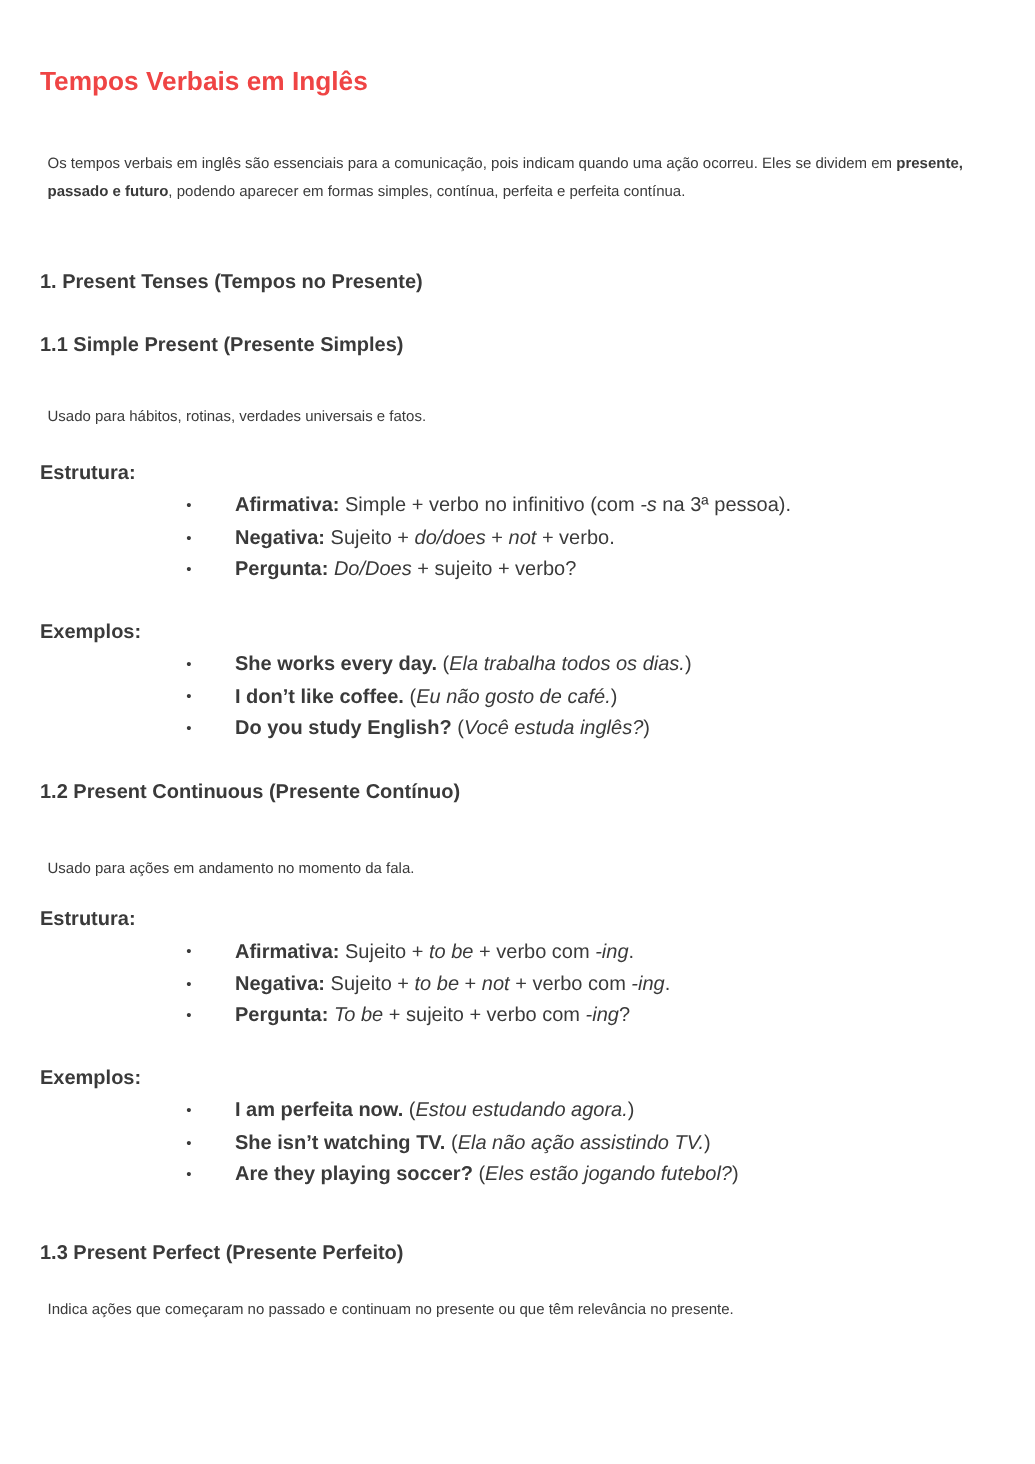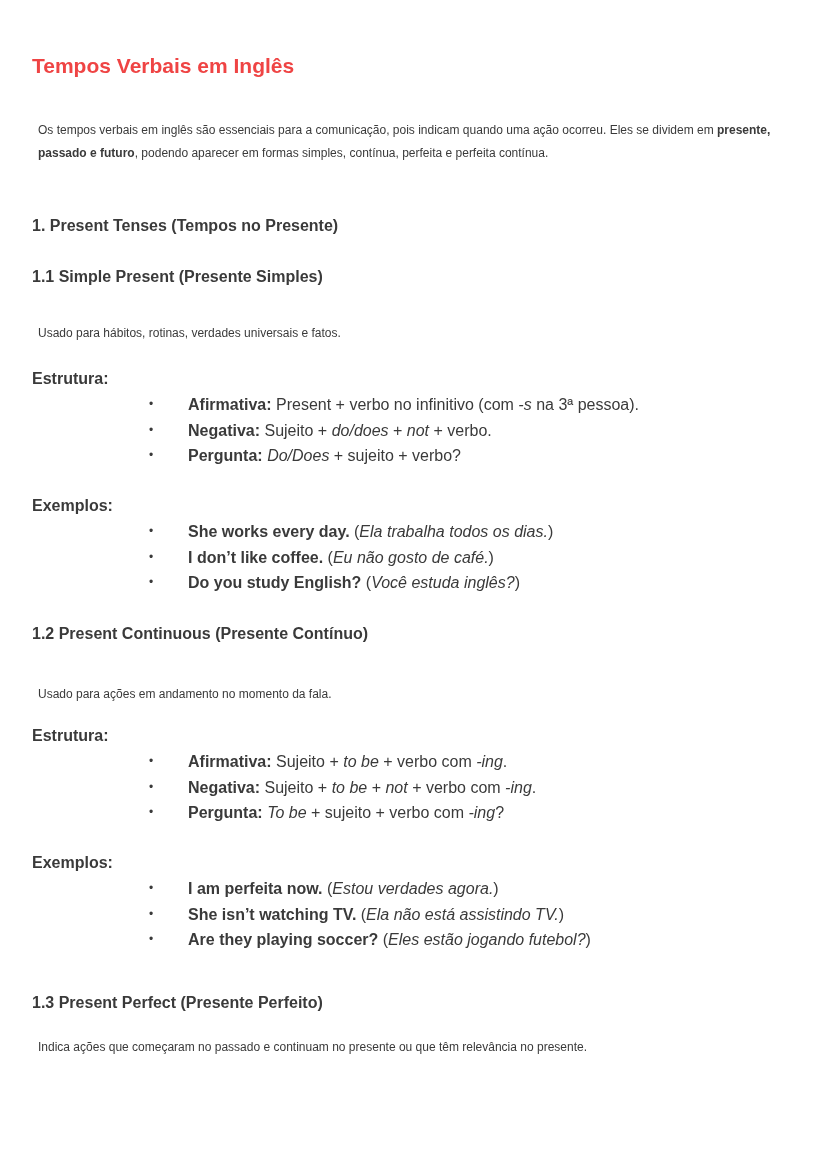--- a/index.html
+++ b/index.html
@@ -20,40 +20,40 @@
 <h1 class="title">Tempos Verbais em Inglês</h1>
 
 <p class="para" style="top:113px;"><span>Os tempos verbais em inglês são essenciais para a comunicação, pois indicam quando uma ação ocorreu. Eles se dividem em </span><b>presente, passado e futuro</b><span>, podendo aparecer em formas simples, contínua, perfeita e perfeita contínua.</span></p>
 
 <h2 class="heading" style="top:217px;">1. Present Tenses (Tempos no Presente)</h2>
 
 <h3 class="heading" style="top:268px;">1.1 Simple Present (Presente Simples)</h3>
 <p class="para" style="top:316px;">Usado para hábitos, rotinas, verdades universais e fatos.</p>
 <h4 class="heading" style="top:370px;">Estrutura:</h4>
 <ul class="list" style="top:392px;">
-  <li><span class="bullet">•</span><b>Afirmativa:</b><span> Present + verbo no infinitivo (com </span><i>-s</i><span> na 3ª pessoa).</span></li>
+  <li><span class="bullet">•</span><b>Afirmativa:</b><span> Simple + verbo no infinitivo (com </span><i>-s</i><span> na 3ª pessoa).</span></li>
   <li><span class="bullet">•</span><b>Negativa:</b><span> Sujeito + </span><i>do/does</i><span> + </span><i>not</i><span> + verbo.</span></li>
   <li><span class="bullet">•</span><b>Pergunta:</b><span> </span><i>Do/Does</i><span> + sujeito + verbo?</span></li>
 </ul>
 <h4 class="heading" style="top:497px;">Exemplos:</h4>
 <ul class="list" style="top:519px;">
   <li><span class="bullet">•</span><b>She works every day.</b><span> (</span><i>Ela trabalha todos os dias.</i><span>)</span></li>
   <li><span class="bullet">•</span><b>I don’t like coffee.</b><span> (</span><i>Eu não gosto de café.</i><span>)</span></li>
   <li><span class="bullet">•</span><b>Do you study English?</b><span> (</span><i>Você estuda inglês?</i><span>)</span></li>
 </ul>
 
 <h3 class="heading" style="top:625px;">1.2 Present Continuous (Presente Contínuo)</h3>
 <p class="para" style="top:677px;">Usado para ações em andamento no momento da fala.</p>
 <h4 class="heading" style="top:727px;">Estrutura:</h4>
 <ul class="list" style="top:749px;">
   <li><span class="bullet">•</span><b>Afirmativa:</b><span> Sujeito + </span><i>to be</i><span> + verbo com </span><i>-ing</i><span>.</span></li>
   <li><span class="bullet">•</span><b>Negativa:</b><span> Sujeito + </span><i>to be</i><span> + </span><i>not</i><span> + verbo com </span><i>-ing</i><span>.</span></li>
   <li><span class="bullet">•</span><b>Pergunta:</b><span> </span><i>To be</i><span> + sujeito + verbo com </span><i>-ing</i><span>?</span></li>
 </ul>
 <h4 class="heading" style="top:854px;">Exemplos:</h4>
 <ul class="list" style="top:876px;">
-  <li><span class="bullet">•</span><b>I am perfeita now.</b><span> (</span><i>Estou verdades agora.</i><span>)</span></li>
-  <li><span class="bullet">•</span><b>She isn’t watching TV.</b><span> (</span><i>Ela não está assistindo TV.</i><span>)</span></li>
+  <li><span class="bullet">•</span><b>I am perfeita now.</b><span> (</span><i>Estou estudando agora.</i><span>)</span></li>
+  <li><span class="bullet">•</span><b>She isn’t watching TV.</b><span> (</span><i>Ela não ação assistindo TV.</i><span>)</span></li>
   <li><span class="bullet">•</span><b>Are they playing soccer?</b><span> (</span><i>Eles estão jogando futebol?</i><span>)</span></li>
 </ul>
 
 <h3 class="heading" style="top:982px;margin-top:12px;">1.3 Present Perfect (Presente Perfeito)</h3>
 <p class="para" style="top:1030px; width:740px;">Indica ações que começaram no passado e continuam no presente ou que têm relevância no presente.</p>
 
 </body></html>

